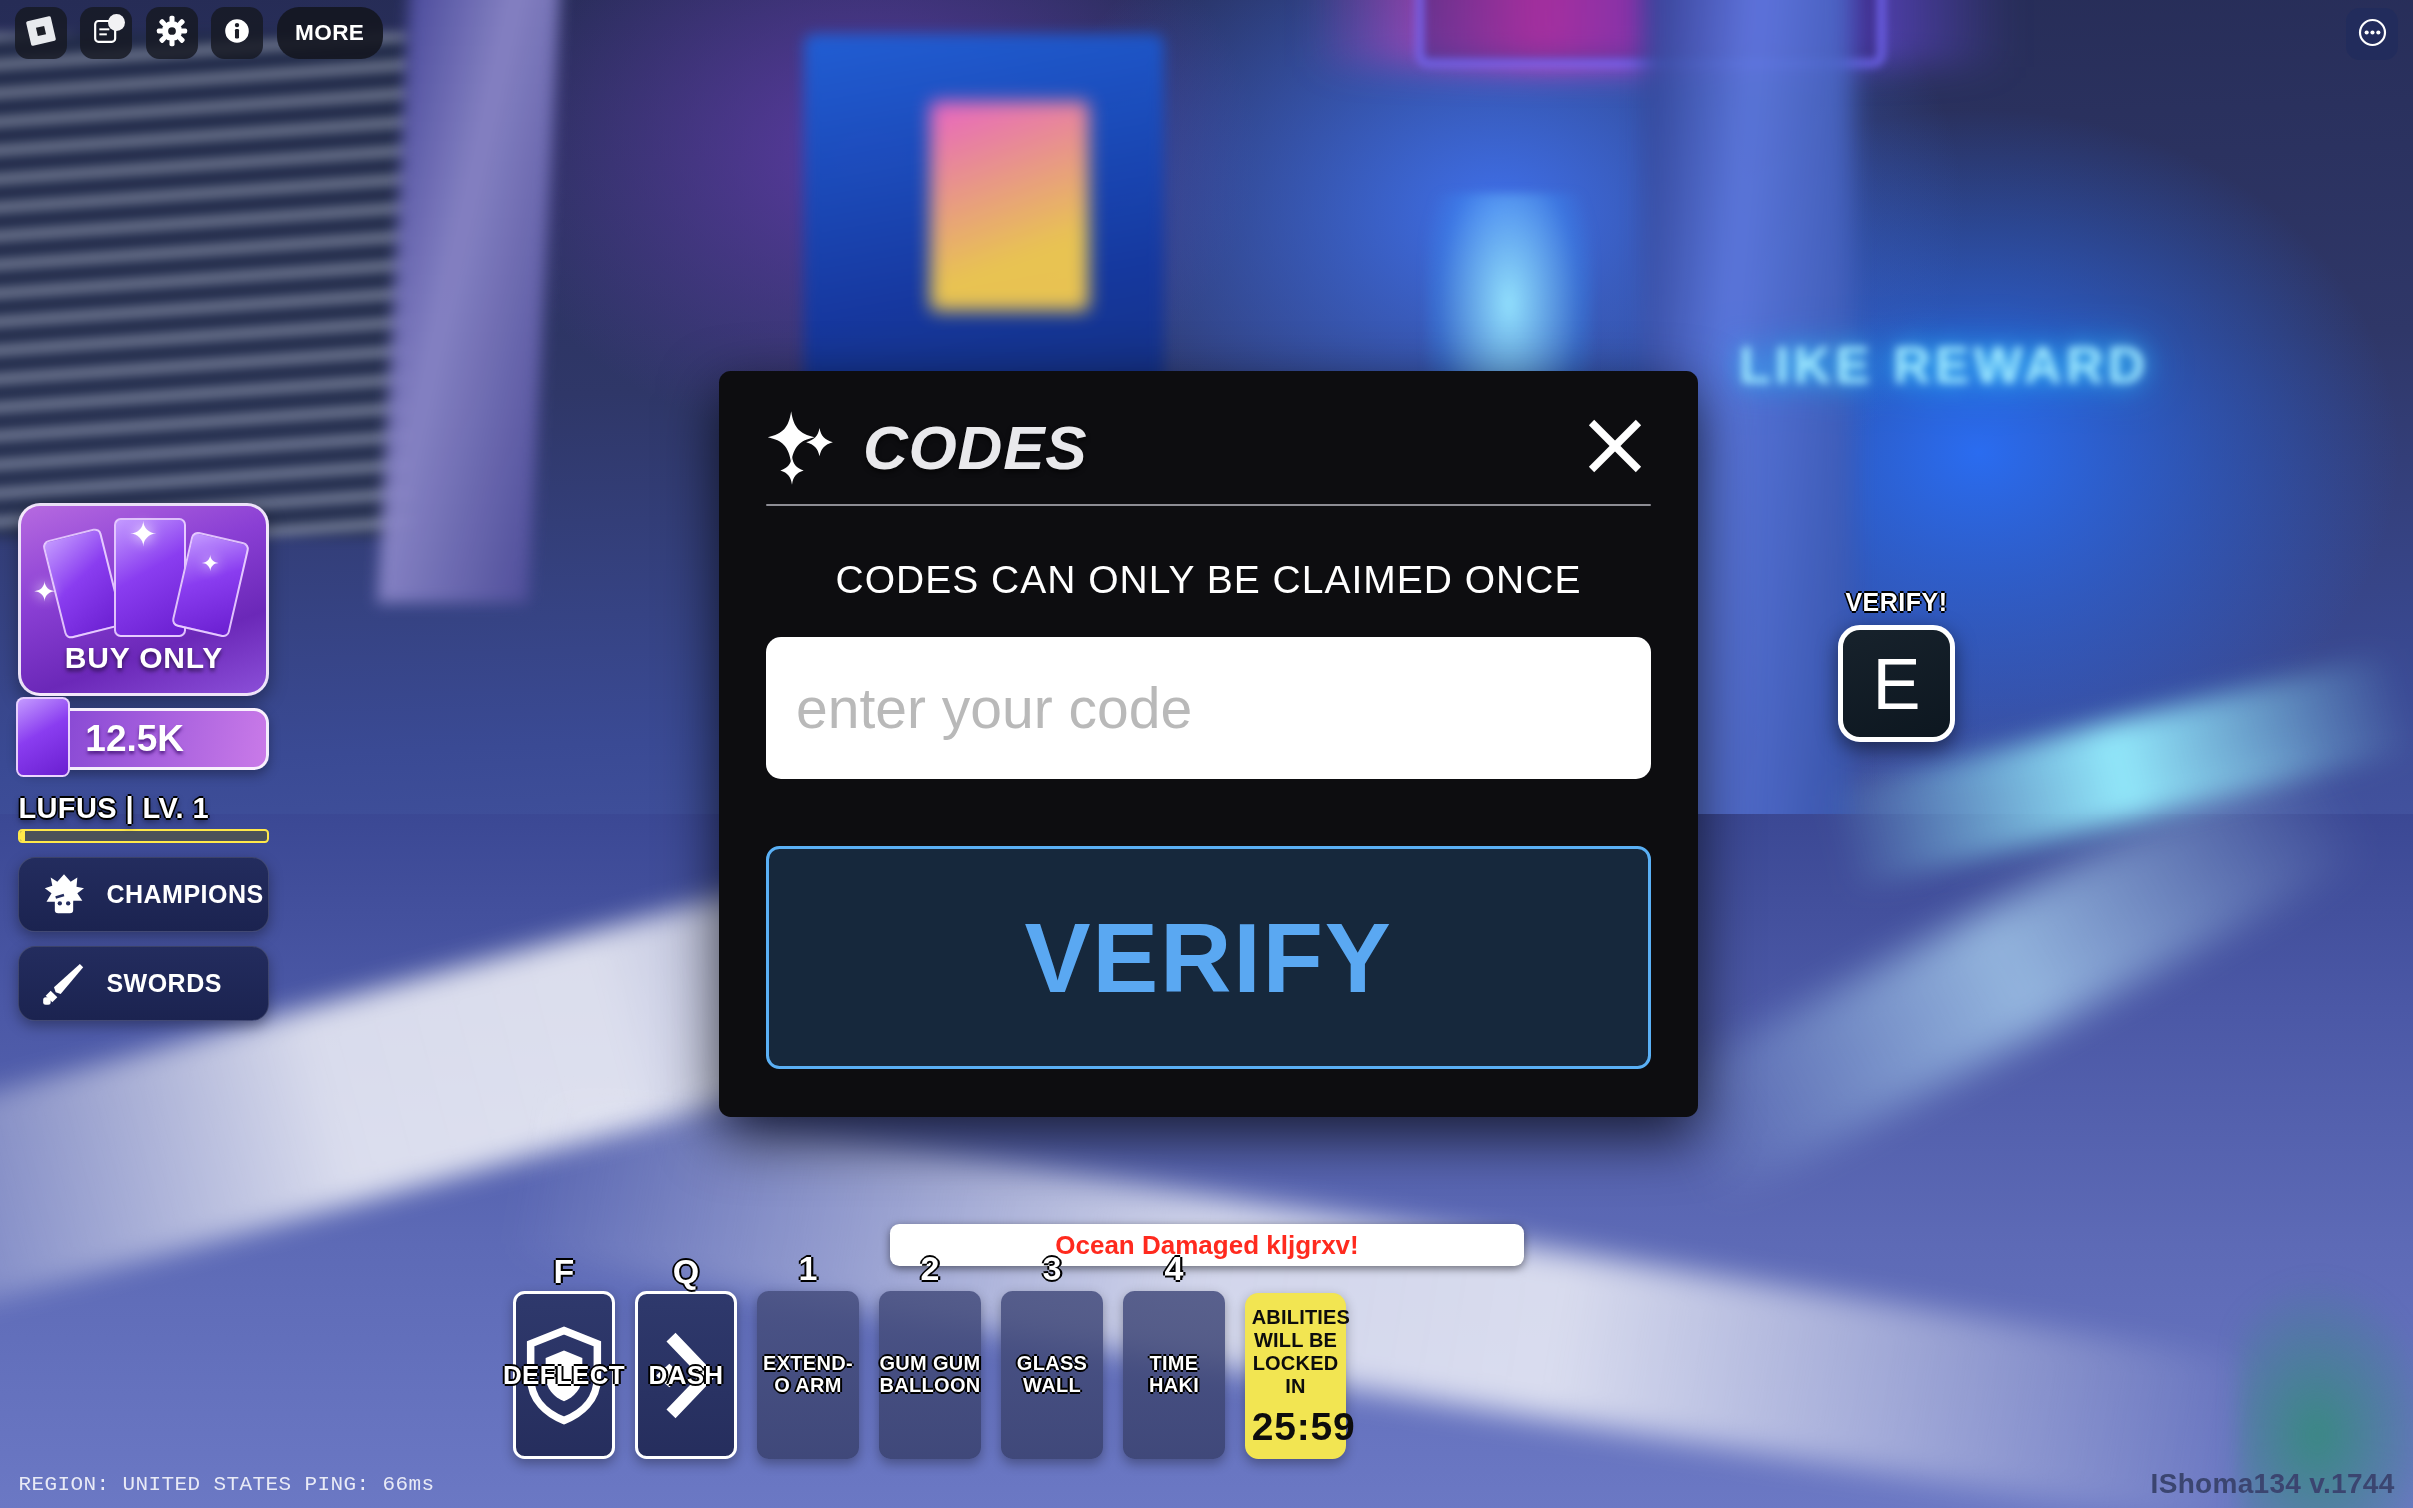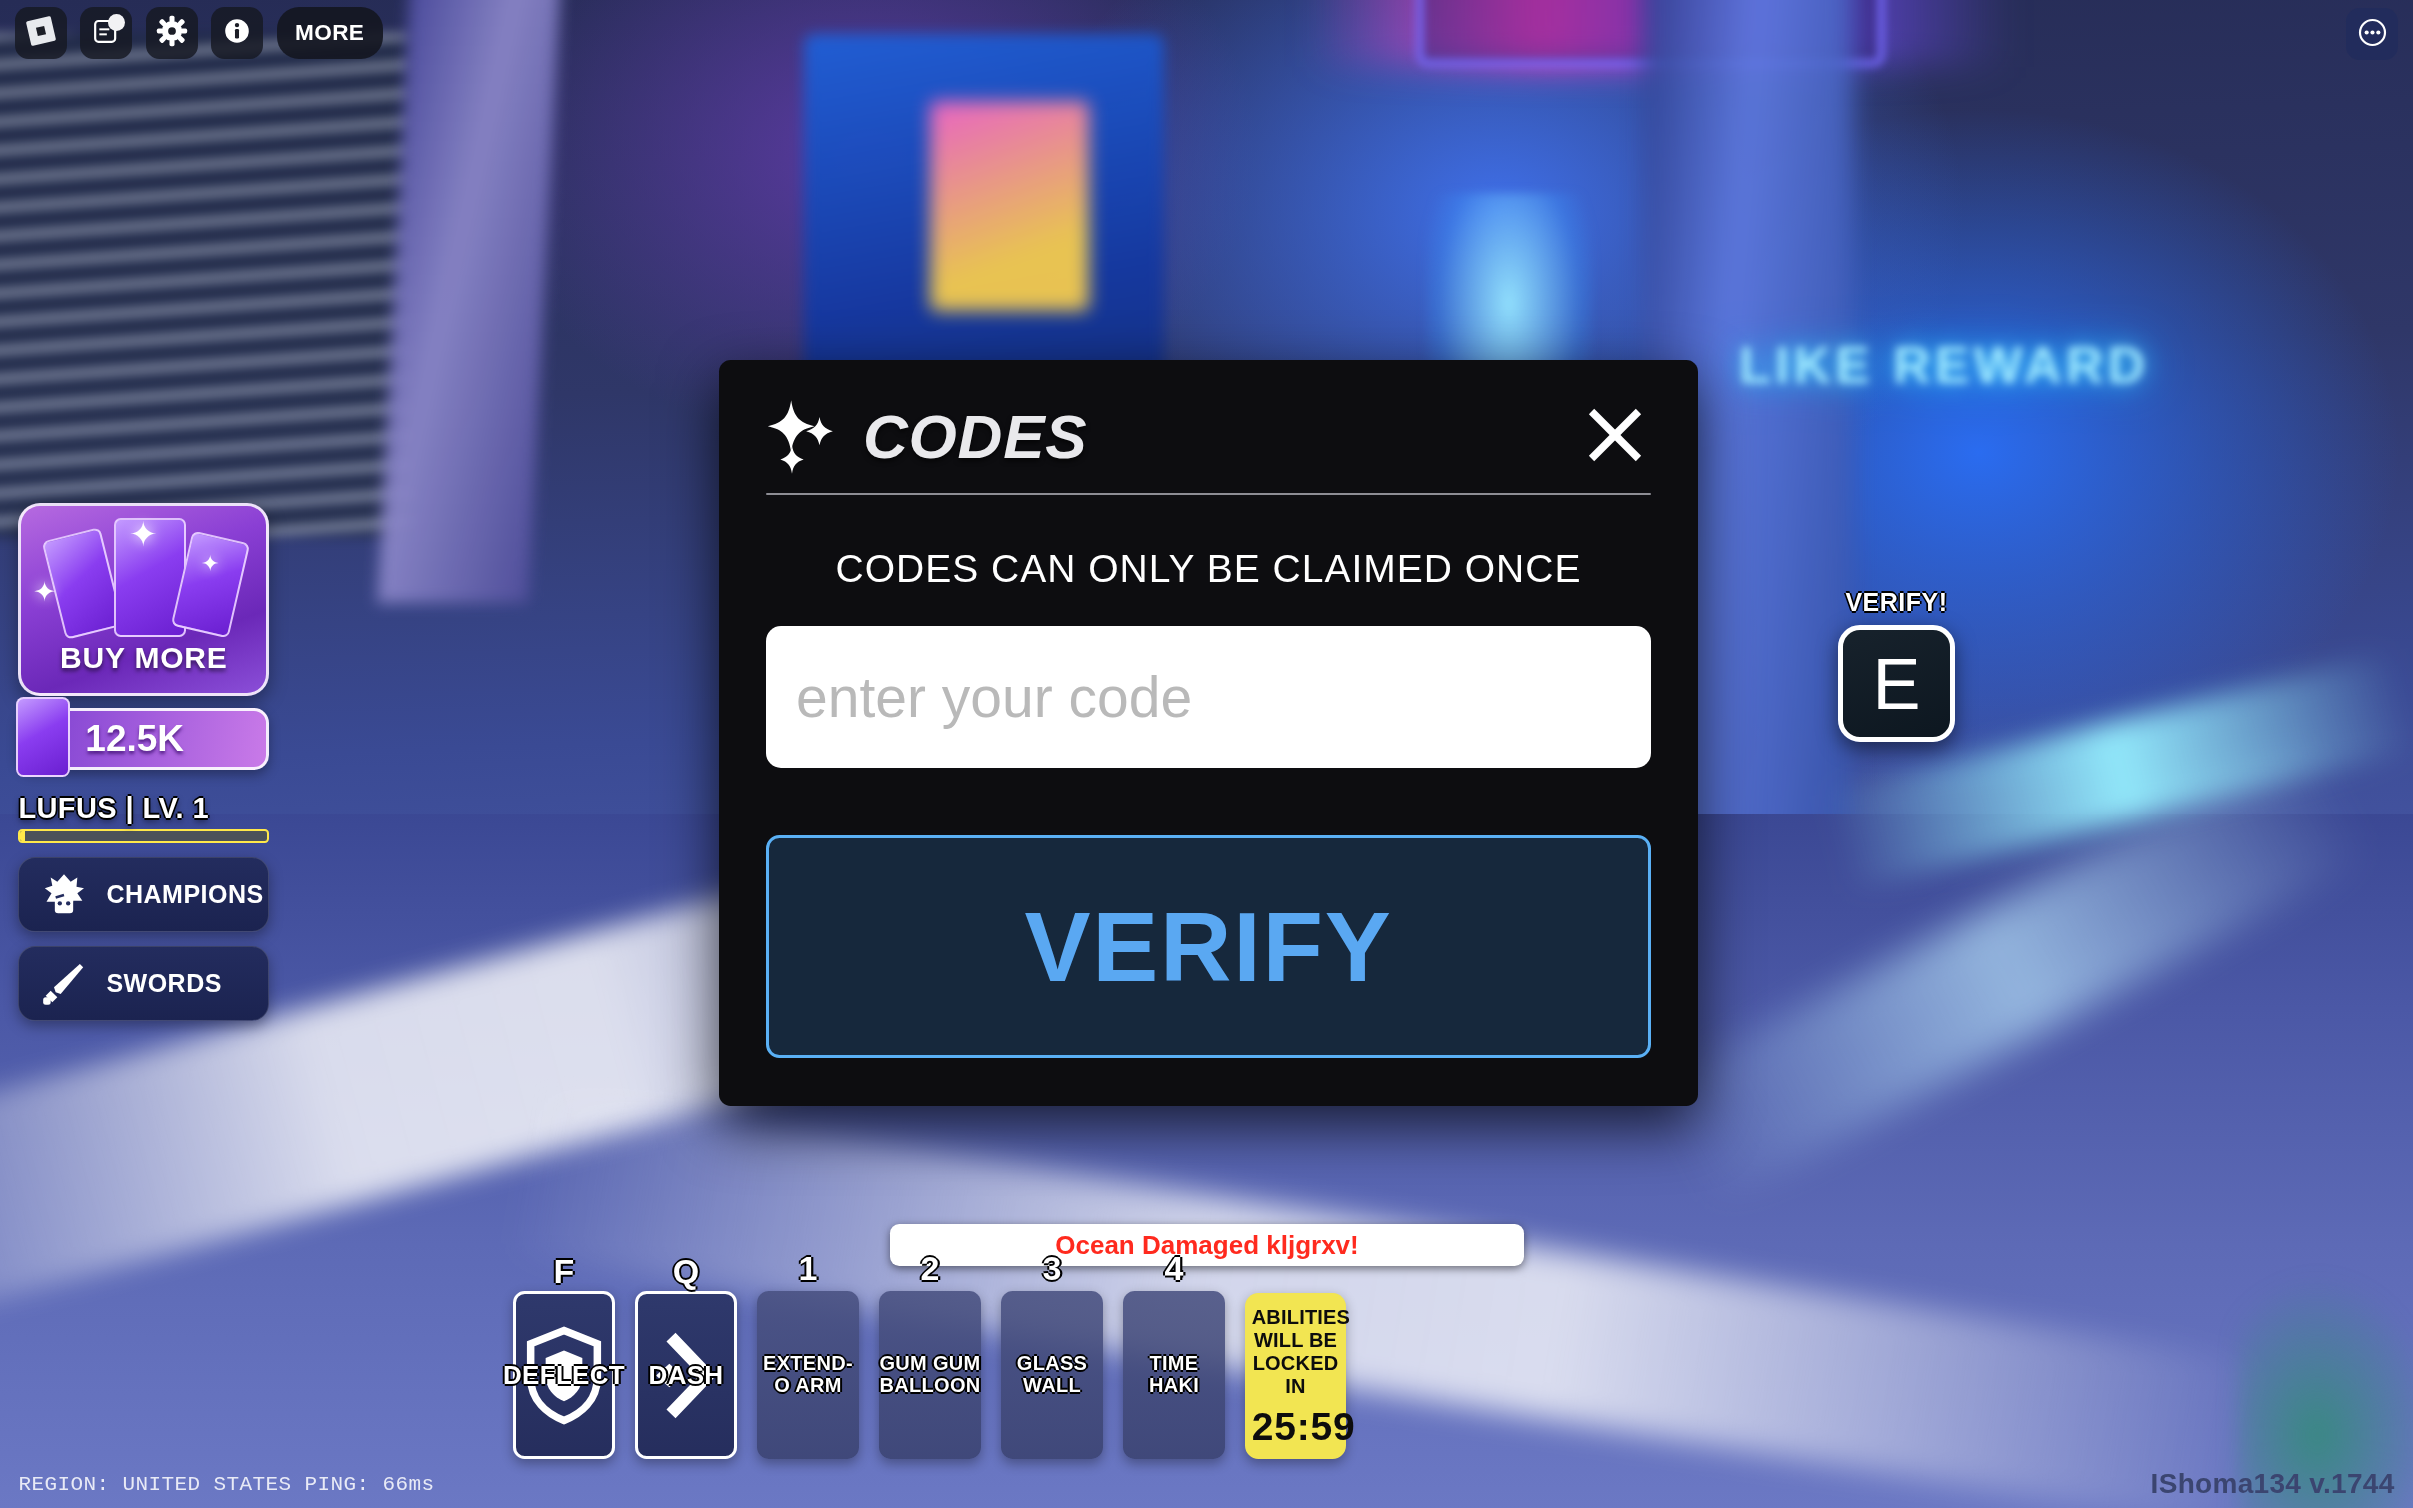--- a/index.html
+++ b/index.html
@@ -179,21 +179,21 @@
     background:linear-gradient(180deg,#232c5e,#1b2350);
     border:1.7px solid rgba(255,255,255,.14);
     display:flex; align-items:center; gap:15px; padding-left:17px;
     box-shadow:0 5px 13.4px rgba(0,0,0,.34);
   }
   .hud-btn .ico{ width:55px; height:55px; display:flex; align-items:center; justify-content:center; }
   .hud-btn .txt{ color:#fff; font-size:25px; font-weight:700; letter-spacing:0.5px; }
 
   
   .modal{
-    position:absolute; left:719px; top:360px; width:979px; height:746px;
+    position:absolute; left:719px; top:371px; width:979px; height:746px;
     background:#0d0d10; border-radius:11.7px;
     box-shadow:0 20px 59px rgba(0,0,0,.7);
     padding:32px 47px 0 47px;
   }
   .modal-head{ display:flex; align-items:center; height:89px; }
   .sparkle-icon{ width:87px; height:80px; flex:0 0 auto; }
   .modal-title{
     color:#e9e9ec; font-size:62px; font-weight:700; font-style:italic;
     letter-spacing:0.8px; margin-left:10px;
     text-shadow:0 2.5px 5px rgba(0,0,0,.6);
@@ -382,21 +382,21 @@
 
   <div class="buy-gems">
     <div class="gem-cluster">
       <div class="gem g1"></div>
       <div class="gem g2"></div>
       <div class="gem g3"></div>
       <span class="spark" style="left:84px; top:0px;">✦</span>
       <span class="spark" style="left:-11.7px; top:62px; font-size:27px;">✦</span>
       <span class="spark" style="left:156px; top:37px; font-size:22px;">✦</span>
     </div>
-    <div class="buy-gems-label">BUY MORE</div>
+    <div class="buy-gems-label">BUY ONLY</div>
   </div>
 
   <div class="gem-counter">
     <span class="mini-gem"></span>
     <span class="gem-count-val">12.5K</span>
   </div>
 
   <div class="player-name">LUFUS | LV. 1</div>
   <div class="xp-bar">
       <div class="xp-fill" style="width: 2%;"></div>

